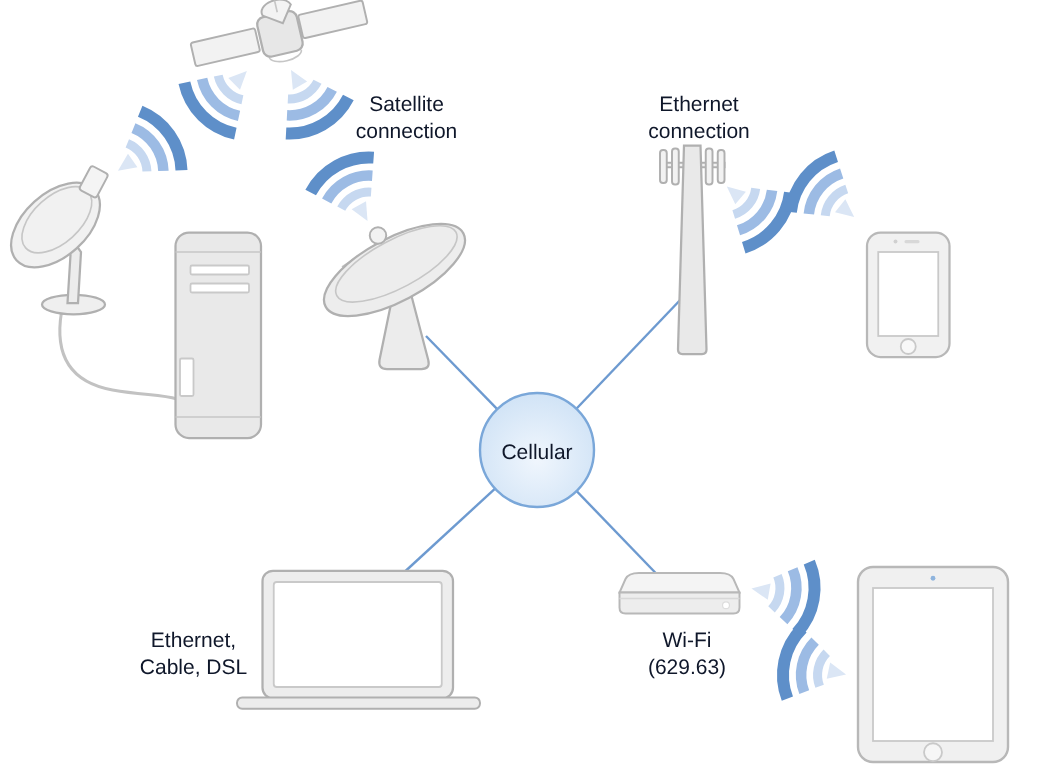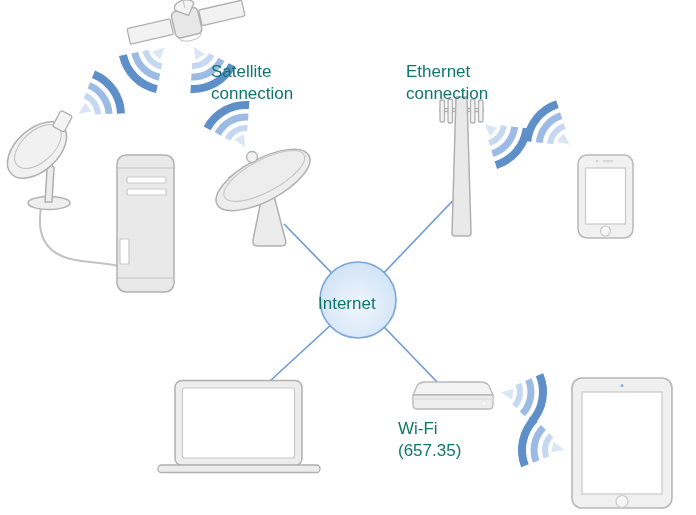--- a/index.html
+++ b/index.html
@@ -7,23 +7,24 @@
     position: relative;
     width: 696px;
     height: 515px;
     background: #ffffff;
     overflow: hidden;
     font-family: "Liberation Sans", sans-serif;
   }
   .canvas svg { position:absolute; inset:0; display:block; }
   .lbl {
     position: absolute;
-    font-size: 17px;
+    font-size: 14px;
     line-height: 1.28;
-    color: #0f766e;
+    color: #0f172a;
+    text-align: center;
     white-space: pre-line;
   }
   .lbl-satellite { left: 211px; top: 61px;  width: 120px; }
   .lbl-cellular  { left: 406px; top: 61px;  width: 120px; }
   .lbl-ethernet  { left: 64px;  top: 418px; width: 130px; }
   .lbl-wifi      { left: 398px; top: 418px; width: 120px; }
   .lbl-internet  { left: 318px; top: 293px; width: 80px;  }
 
   
   .dev   { fill:#ececec; stroke: var(--device-stroke, #b0b0b0); stroke-width:1.5; }
@@ -155,21 +156,23 @@
   <g>
     <rect class="dev" x="572" y="378" width="100" height="130" rx="10" style="fill:#f0f0f0;stroke:#b8b8b8;stroke-width:1.6"></rect>
     <rect class="dev-w" x="582" y="392" width="80" height="102"></rect>
     <circle cx="622" cy="385.5" r="1.6" fill="#8fb4dd"></circle>
     <circle class="dev-w" cx="622" cy="501.5" r="6" style="fill:#f6f6f6"></circle>
   </g>
 
   <circle class="hub-circle" cx="358" cy="300" r="38" fill="url(#hubGrad)"></circle>
 </svg>
 
-<div class="lbl lbl-internet">Internet</div>
+<div class="lbl lbl-internet">Cellular</div>
 <div class="lbl lbl-satellite">Satellite
 connection</div>
 <div class="lbl lbl-cellular">Ethernet
 connection</div>
+<div class="lbl lbl-ethernet">Ethernet,
+Cable, DSL</div>
 <div class="lbl lbl-wifi">Wi-Fi
-(657.35)</div>
+(629.63)</div>
 
 </div>
 
 </body></html>

